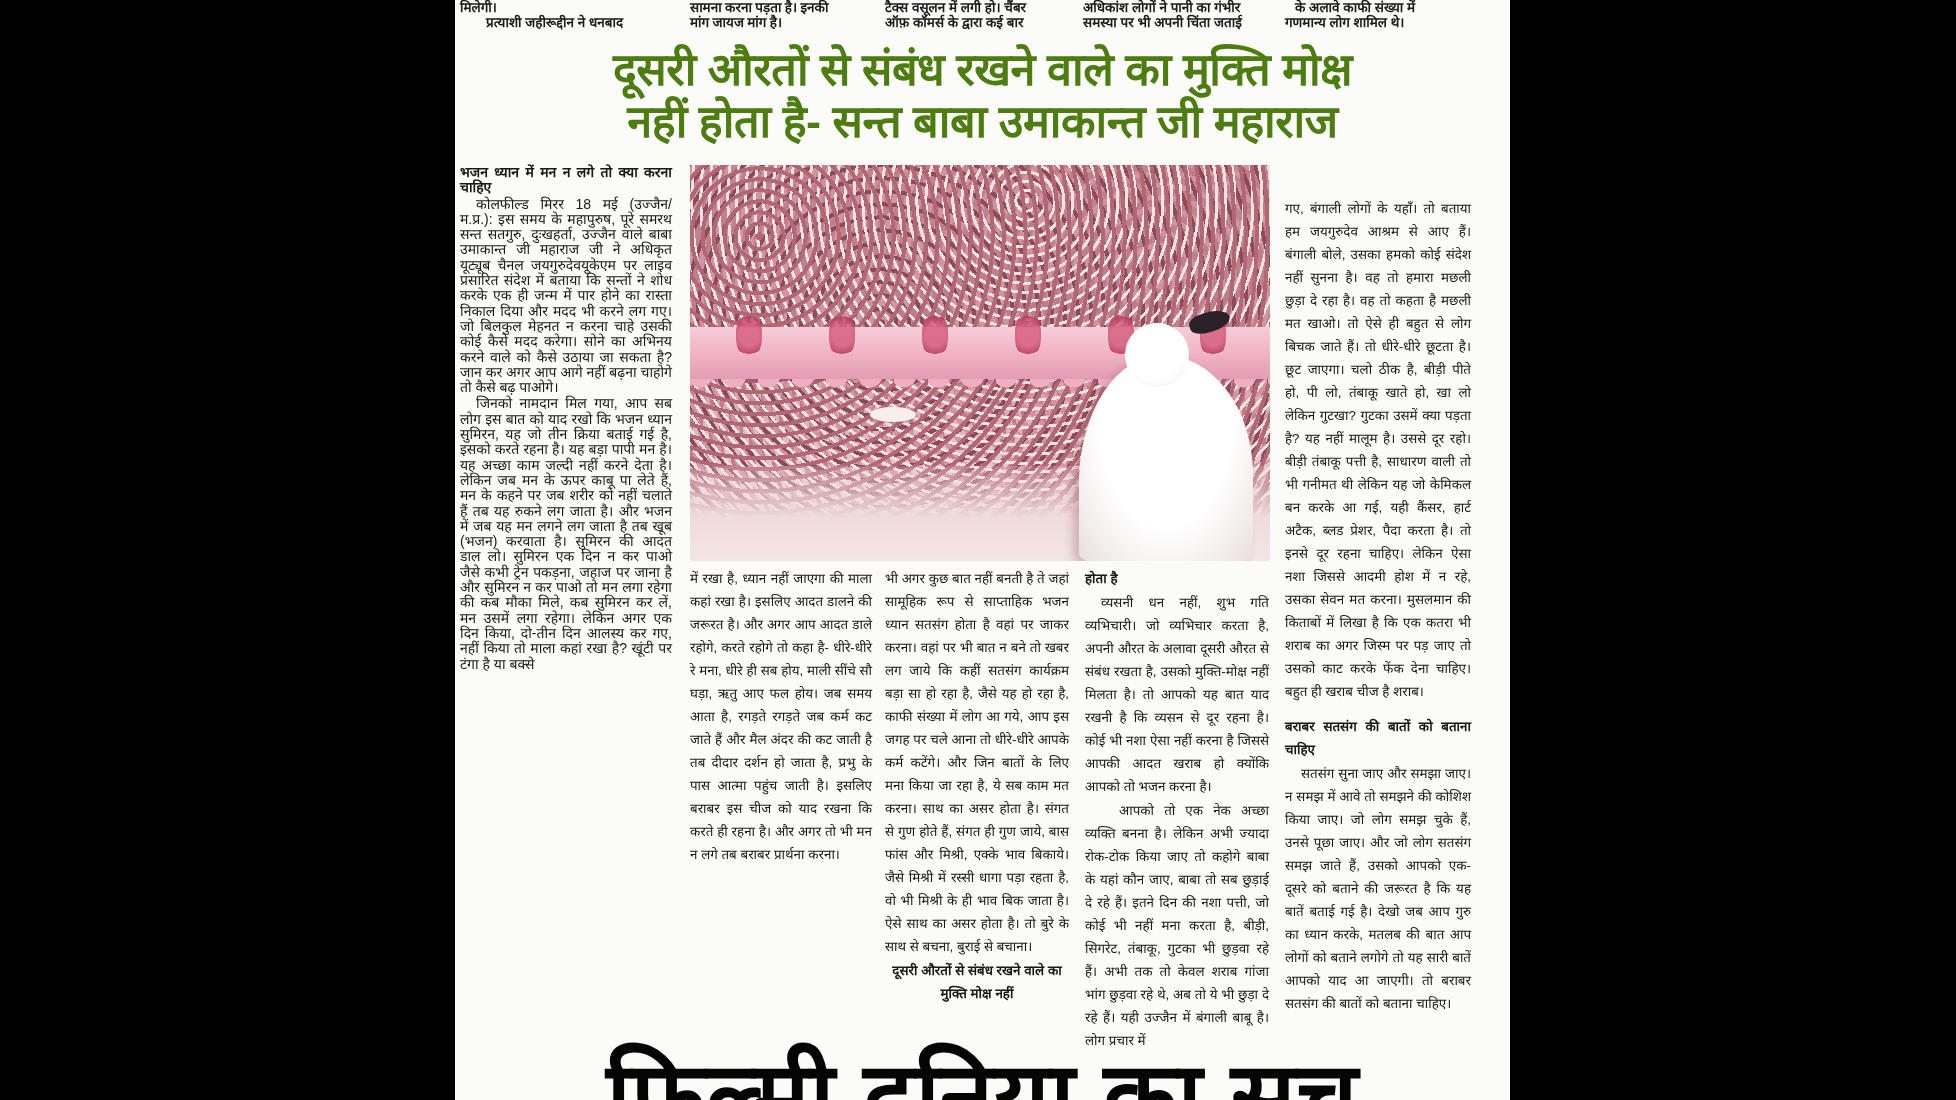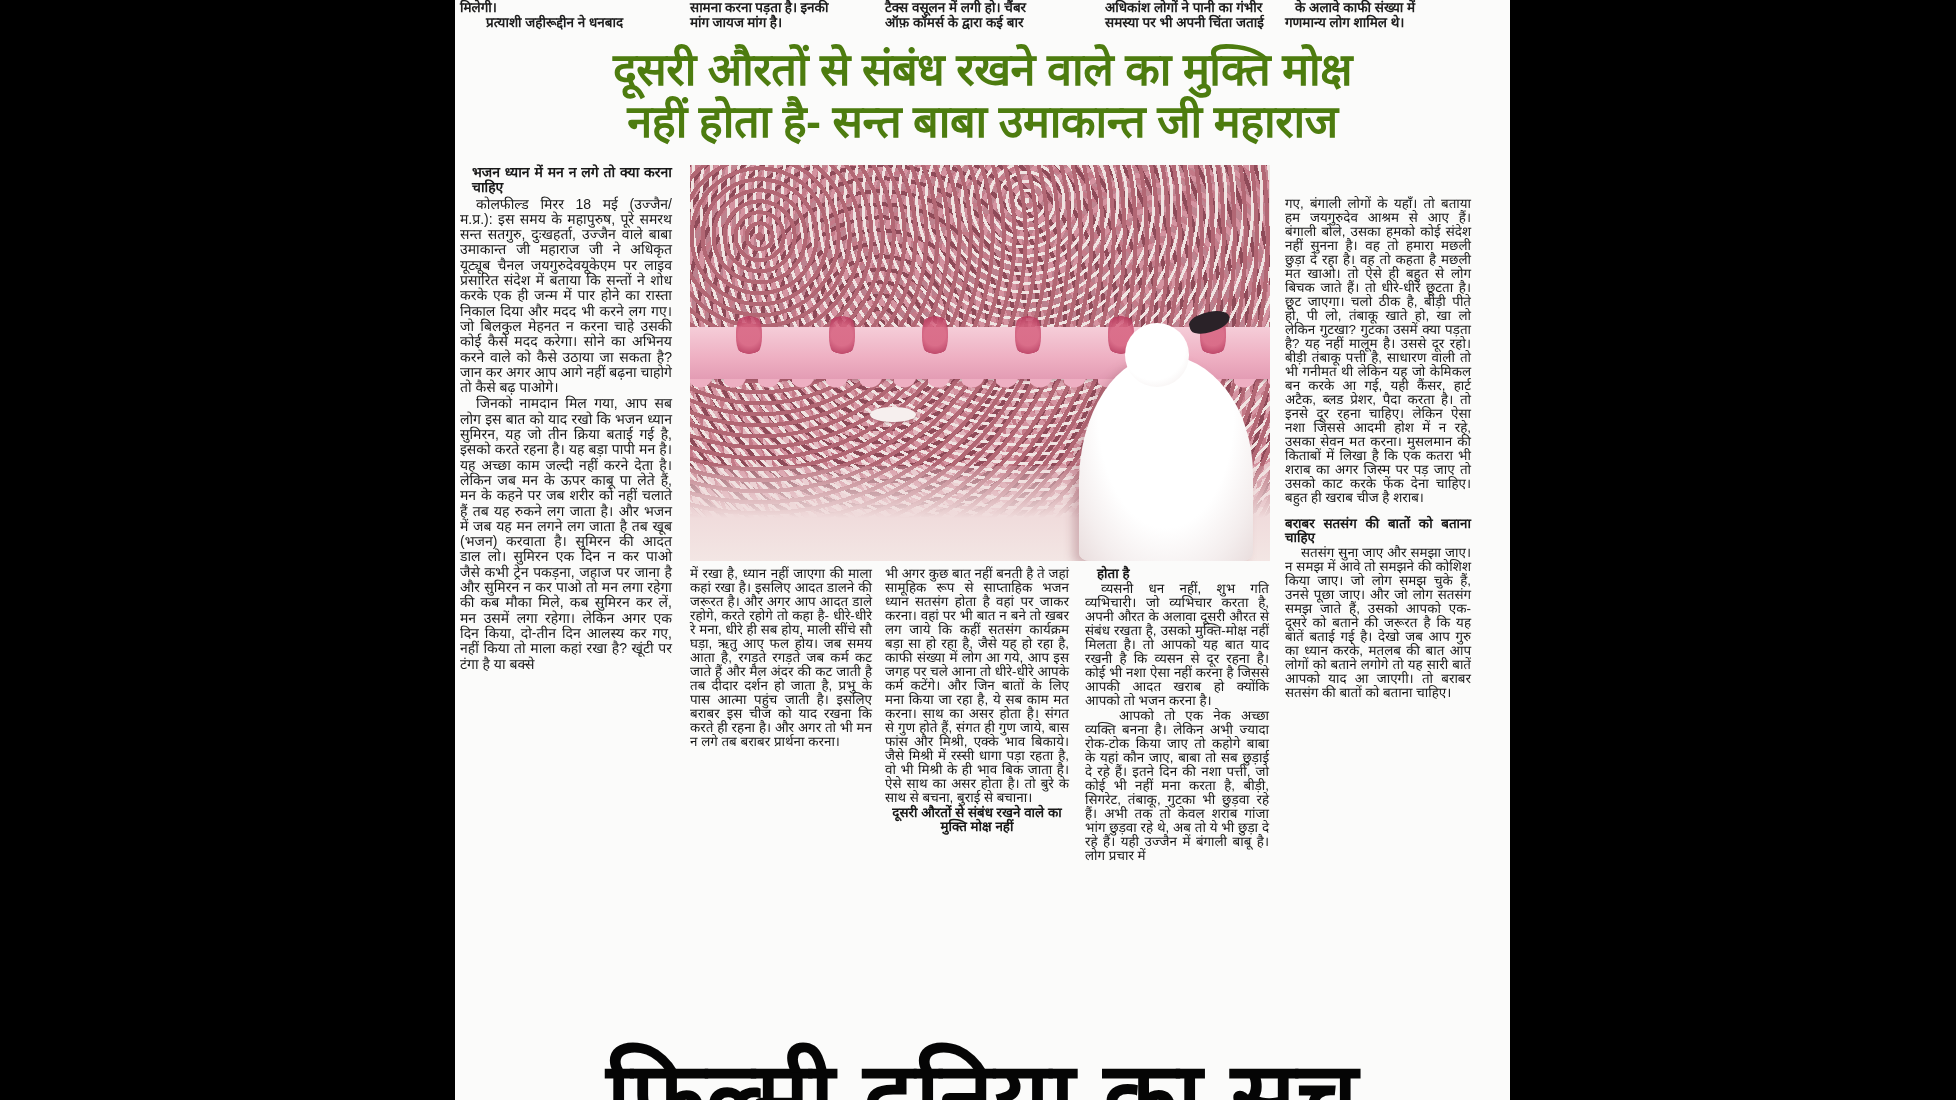--- a/index.html
+++ b/index.html
@@ -9,25 +9,25 @@
         overflow:hidden;color:#141414;}
   
   .frag{position:absolute;top:0;font-size:13.5px;line-height:15px;color:#1c1c1c;
         font-weight:600;letter-spacing:0;}
   .frag .l2{text-indent:0;}
   
   .headline{position:absolute;left:40px;top:44px;width:975px;margin:0;text-align:center;
             font-size:45px;line-height:52px;font-weight:bold;color:#4d7c0f;
             letter-spacing:-0.5px;}
   
-  .col{position:absolute;font-size:13.4px;line-height:14px;text-align:justify;
+  .col{position:absolute;font-size:13.4px;line-height:23px;text-align:justify;
        color:#191919;}
   .col p{margin:0 0 1px 0;}
   .col p.ind{text-indent:16px;}
-  .col-head{font-weight:bold;margin:0 0 1px 12px;}
+  .col-head{font-weight:bold;margin:0 0 1px 0;}
   .col-subhead{font-weight:bold;margin:12px 0 1px 0;}
   .bold-center{font-weight:bold;text-align:center;}
   
   .photo{position:absolute;left:235px;top:165px;width:580px;height:396px;overflow:hidden;
          background:
            repeating-radial-gradient(circle at 12% 18%, #b26774 0 4px, transparent 4px 11px),
            repeating-radial-gradient(circle at 58% 9%,  #f0e4e2 0 3px, transparent 3px 9px),
            repeating-radial-gradient(circle at 33% 40%, #8e4a58 0 4px, transparent 4px 13px),
            repeating-radial-gradient(circle at 81% 30%, #d493a0 0 5px, transparent 5px 12px),
            repeating-radial-gradient(circle at 47% 66%, #c47a88 0 4px, transparent 4px 10px),
@@ -69,21 +69,21 @@
       <div class="l2" style="text-indent:26px;">प्रत्याशी जहीरूद्दीन ने धनबाद</div>
     </div>
     <div class="frag" style="left:235px;width:182px;font-family:Liberation Serif, serif;">
       <div class="l1">सामना करना पड़ता है। इनकी</div>
       <div class="l2">मांग जायज मांग है।</div>
     </div>
     <div class="frag" style="left:430px;width:184px;">
       <div class="l1">टैक्स वसूलन में लगी हो। चैंबर</div>
       <div class="l2">ऑफ़ कॉमर्स के द्वारा कई बार</div>
     </div>
-    <div class="frag" style="left:650px;width:184px;">
+    <div class="frag" style="left:628px;width:184px;">
       <div class="l1">अधिकांश लोगों ने पानी का गंभीर</div>
       <div class="l2">समस्या पर भी अपनी चिंता जताई</div>
     </div>
     <div class="frag" style="left:830px;width:184px;">
       <div class="l1" style="text-indent:10px;">के अलावे काफी संख्या में</div>
       <div class="l2">गणमान्य लोग शामिल थे।</div>
     </div>
 
     <h1 class="headline">
       <span>दूसरी औरतों से संबंध रखने वाले का मुक्ति मोक्ष</span><br>

